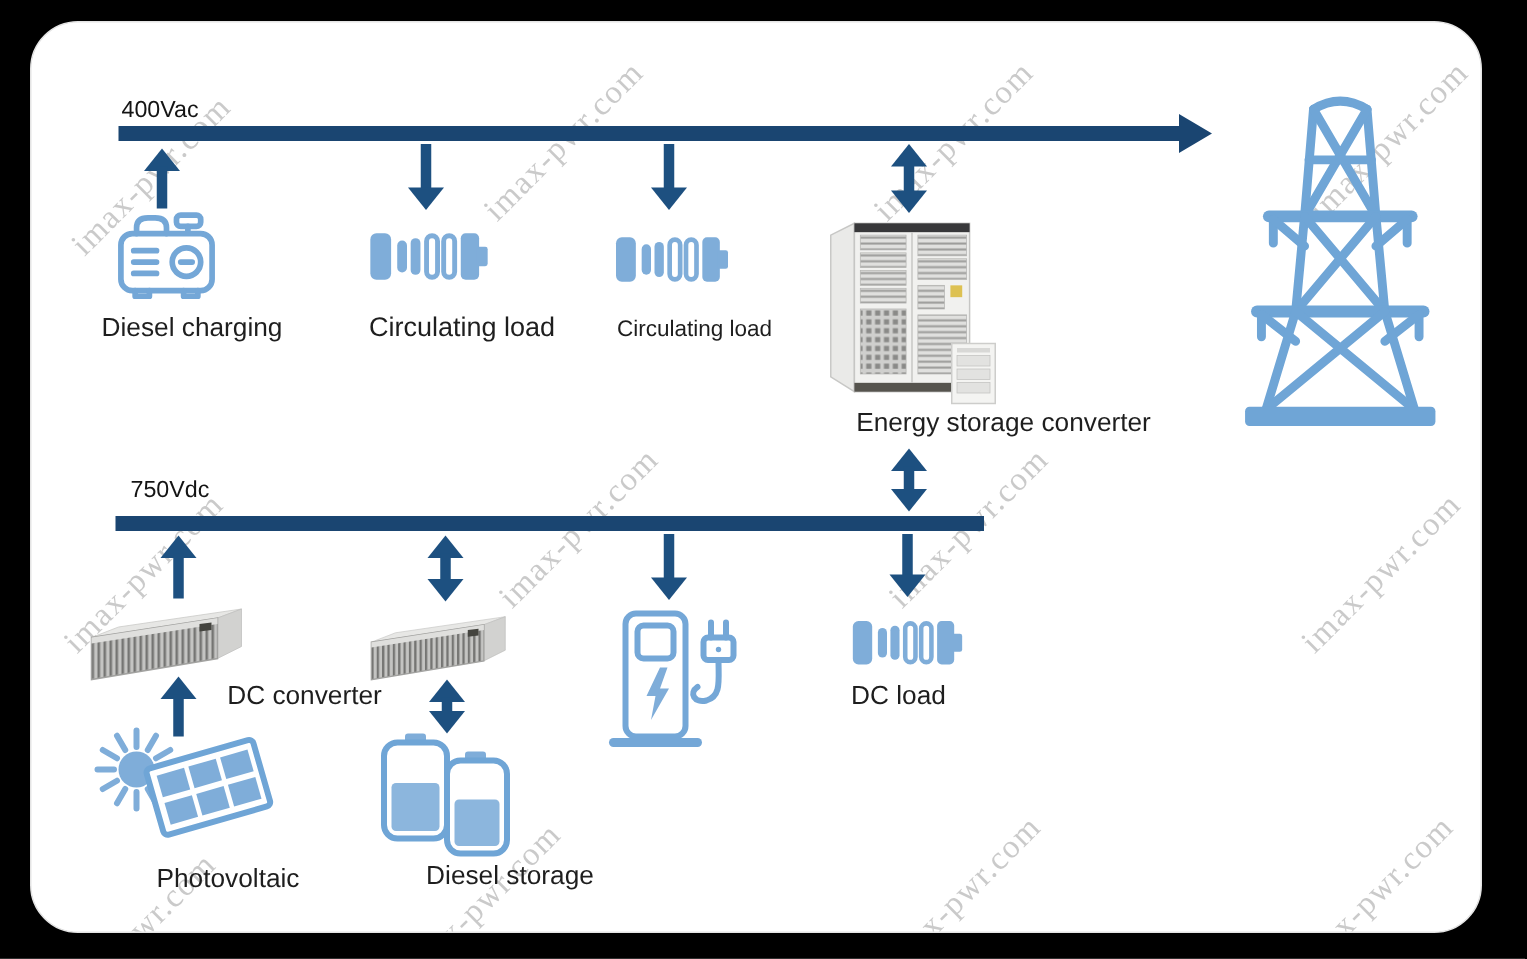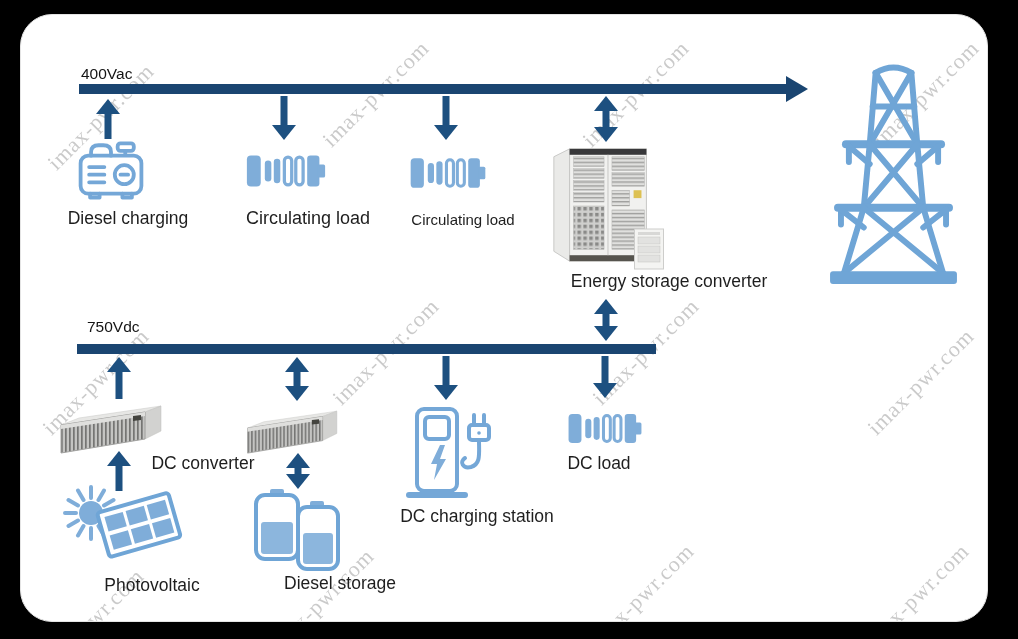--- a/index.html
+++ b/index.html
@@ -284,21 +284,20 @@
         <rect x="18" y="14" width="24" height="22" rx="4"></rect>
         <rect x="62" y="22" width="20" height="15" rx="3"></rect>
         <path d="M67 22 V12 M77 22 V12"></path>
         <path d="M72 37 c0 14 2 24 -8 27 c-8 2 -12 -5 -6 -9"></path>
         <path d="M2 92 h56" stroke-width="6"></path>
       </g>
       <circle cx="72" cy="30" r="1.8" fill="var(--istroke)"></circle>
       <polygon points="33,42 24,61 30,61 27,77 39,56 33,56 38,42" fill="var(--iblue)"></polygon>
     </svg>
   </div>
-  <span class="lbl" style="left:456px;top:491px;">DC charging station</span>
 
   <div class="icon" style="left:543px;top:393px;">
     <svg width="82" height="41" viewBox="0 0 96 54">
       <g fill="var(--iblue)">
         <rect x="0" y="8" width="17" height="38" rx="5"></rect>
         <rect x="22" y="14" width="8" height="26" rx="4"></rect>
         <rect x="33" y="12" width="8" height="30" rx="4"></rect>
         <rect x="74" y="8" width="15" height="38" rx="4"></rect>
         <rect x="87" y="19" width="9" height="16" rx="2"></rect>
       </g>

